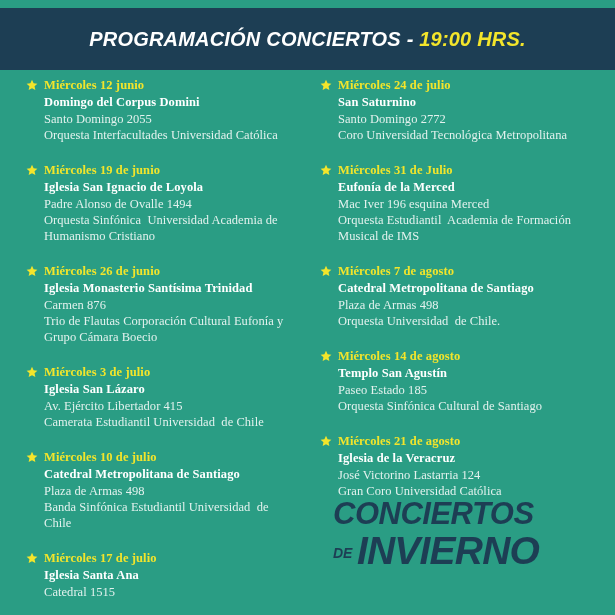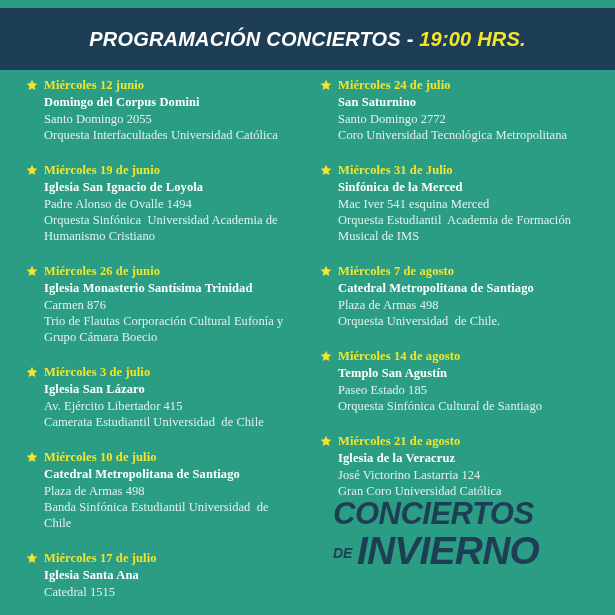--- a/index.html
+++ b/index.html
@@ -241,22 +241,22 @@
           <p class="event-address">Santo Domingo 2772</p>
           <p class="event-ensemble">Coro Universidad Tecnológica Metropolitana</p>
         </div>
         <div class="event">
           <span class="star-icon">
             <svg viewBox="0 0 24 24" width="12" height="12" aria-hidden="true">
               <polygon points="12,1.5 15.2,8.6 22.8,9.4 17.1,14.6 18.7,22.2 12,18.4 5.3,22.2 6.9,14.6 1.2,9.4 8.8,8.6" fill="#f3e52b"></polygon>
             </svg>
           </span>
           <p class="event-date">Miércoles 31 de Julio</p>
-          <p class="event-venue">Sinfónica de la Merced</p>
-          <p class="event-address">Mac Iver 541 esquina Merced</p>
+          <p class="event-venue">Eufonía de la Merced</p>
+          <p class="event-address">Mac Iver 196 esquina Merced</p>
           <p class="event-ensemble">Orquesta Estudiantil  Academia de Formación Musical de IMS</p>
         </div>
         <div class="event">
           <span class="star-icon">
             <svg viewBox="0 0 24 24" width="12" height="12" aria-hidden="true">
               <polygon points="12,1.5 15.2,8.6 22.8,9.4 17.1,14.6 18.7,22.2 12,18.4 5.3,22.2 6.9,14.6 1.2,9.4 8.8,8.6" fill="#f3e52b"></polygon>
             </svg>
           </span>
           <p class="event-date">Miércoles 7 de agosto</p>
           <p class="event-venue">Catedral Metropolitana de Santiago</p>

